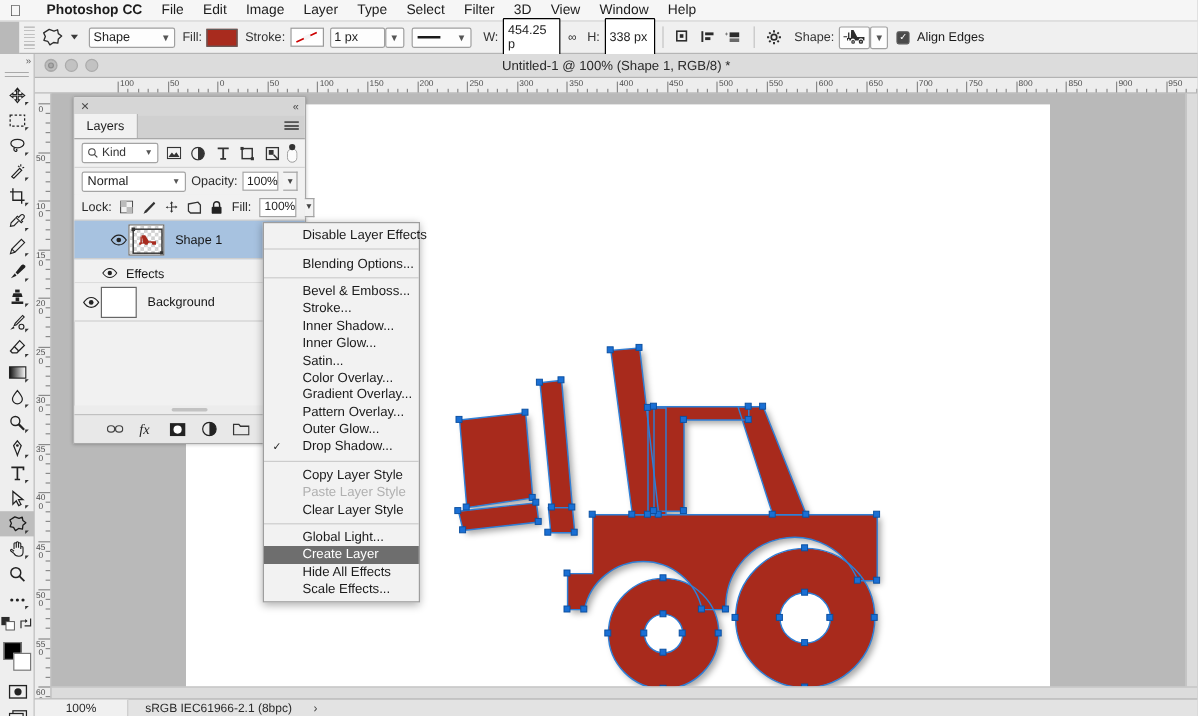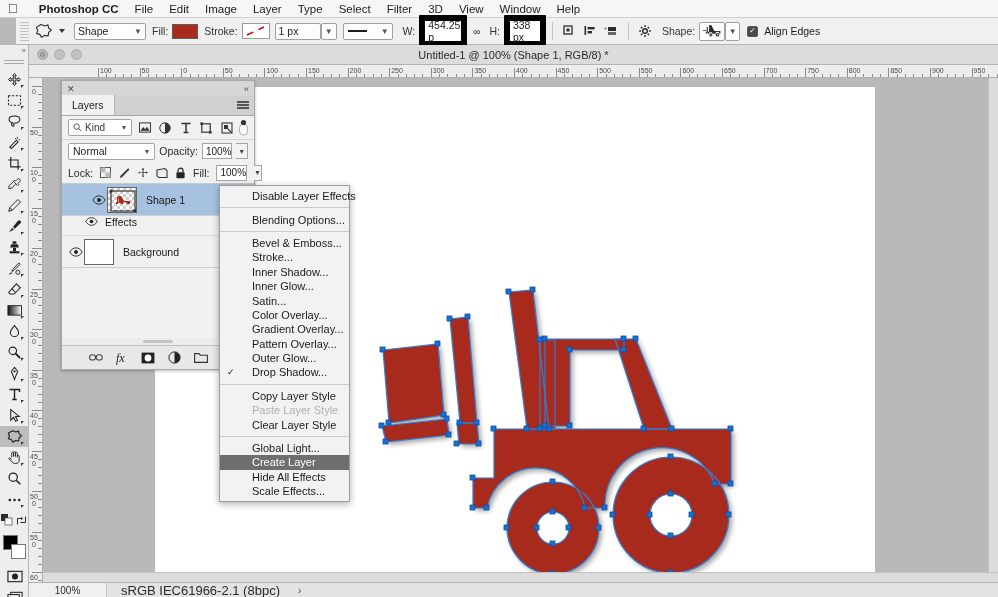--- a/index.html
+++ b/index.html
@@ -35,21 +35,21 @@
   .ob-tool { width:24px; height:20px; display:flex; align-items:center; justify-content:center; }
   .caret { width:0;height:0;border-left:3px solid transparent;border-right:3px solid transparent;
            border-top:4px solid #3a3a3a; margin-left:3px; }
   .lbl { font-size:10.5px; color:#333; margin:0 4px 0 6px; white-space:nowrap; }
   .swatch { width:26px;height:15px;border:1px solid #5c5c5c; background:#a82b1e; }
   .strokebox { width:28px;height:16px;border:1px solid #9a9a9a;background:#fff;
                display:flex;align-items:center;justify-content:center; }
   .selbox { height:17px;border:1px solid #a0a0a0;background:#fdfdfd;border-radius:2px;
             display:flex;align-items:center; font-size:10.5px; padding:0 3px; color:#222;}
   .selbox .arrow { margin-left:auto; padding-left:6px; color:#555; font-size:8px;}
-  .numbox { height:32px;border:6px solid #000000;background:#fff;border-radius:1px;
+  .numbox { height:32px;border:1px solid #000000;background:#fff;border-radius:1px;
             font-size:10.5px;padding:0 3px;display:flex;align-items:center;color:#222; }
   .vsep { width:1px;height:18px;background:#c4c4c4;margin:0 6px; }
   .iconbtn { width:21px;height:19px;display:flex;align-items:center;justify-content:center; }
   .chk { width:11px;height:11px;border:1px solid #5a5a5a;background:#4a4a4a;border-radius:2px;
          display:flex;align-items:center;justify-content:center;color:#fff;font-size:8px;line-height:8px;}
 
   
   .leftcol { position:absolute; left:0; top:45px; width:29px; height:552px;
              background:#eeeeee; border-right:1px solid #b6b6b6; }
   .lc-head { height:12px; display:flex; justify-content:flex-end; padding-right:2px;
@@ -127,21 +127,21 @@
   .eye { width:17px; display:flex; align-items:center; justify-content:center; }
   .thumb { width:30px;height:26px;border:1px solid #666; background:#fff; position:relative; overflow:hidden;}
   .checker { position:absolute; inset:0;
              background-image:
                linear-gradient(45deg,#cfcfcf 25%,transparent 25%,transparent 75%,#cfcfcf 75%),
                linear-gradient(45deg,#cfcfcf 25%,transparent 25%,transparent 75%,#cfcfcf 75%);
              background-size:6px 6px; background-position:0 0,3px 3px; background-color:#fff; }
   .lname { font-size:10.5px; margin-left:9px; color:#151515; }
   .fxbadge { margin-left:auto; font-style:italic; font-size:11px; color:#222;
              font-family:"Liberation Serif", serif; }
-  .effectrow { display:flex; align-items:flex-start; height:20px; padding-left:23px; background:#f1f1f1;
+  .effectrow { display:flex; align-items:flex-end; height:20px; padding-left:23px; background:#f1f1f1;
                border-bottom:1px solid #dcdcdc; }
   .effectrow.sub { padding-left:38px; }
   .effectrow .etxt { font-size:10.5px; margin-left:7px; color:#1a1a1a; }
   .lp-bottom { position:absolute; left:0; bottom:0; width:100%; height:24px; background:#e8e8e8;
                border-top:1px solid #c0c0c0; display:flex; align-items:center; justify-content:center;
                gap:13px; padding-left:30px; }
   .lpb { width:15px;height:15px;display:flex;align-items:center;justify-content:center; }
   .lp-scroll { position:absolute; left:0; bottom:24px; width:100%; height:7px; background:#ececec;}
   .lp-scroll i { display:block; margin:2px auto; width:30px;height:3px;background:#c2c2c2;border-radius:2px;}
 
@@ -155,21 +155,21 @@
   .ctx .it.hl { background:#6e6e6e; color:#fff; }
   .ctx .it .chk { position:absolute; left:7px; border:0; background:none; color:#1a1a1a;
                   font-size:9px; width:auto;height:auto; }
   .ctx .sep { height:1px; background:#cccccc; margin:4px 0; }
 
   
   .statusbar { position:absolute; left:29px; bottom:0; width:969px; height:15px;
                background:#e3e3e3; border-top:1px solid #b4b4b4; display:flex; align-items:center; }
   .sb-zoom { width:78px; text-align:center; font-size:10px; color:#2a2a2a;
              background:#f0f0f0; height:15px; line-height:15px; border-right:1px solid #c7c7c7; }
-  .sb-info { font-size:13px; color:#2a2a2a; padding-left:14px; }
+  .sb-info { font-size:10px; color:#2a2a2a; padding-left:14px; }
   .sb-arrow { font-size:10px; color:#444; padding-left:18px; }
   .hscroll { position:absolute; left:43px; bottom:15px; width:955px; height:10px; background:#dcdcdc;
              border-top:1px solid #c0c0c0; }
   .vscroll { position:absolute; right:0; top:78px; width:10px; height:504px; background:#dcdcdc;
              border-left:1px solid #c0c0c0; }
 </style>
 </head>
 <body>
 
 <div class="app">

